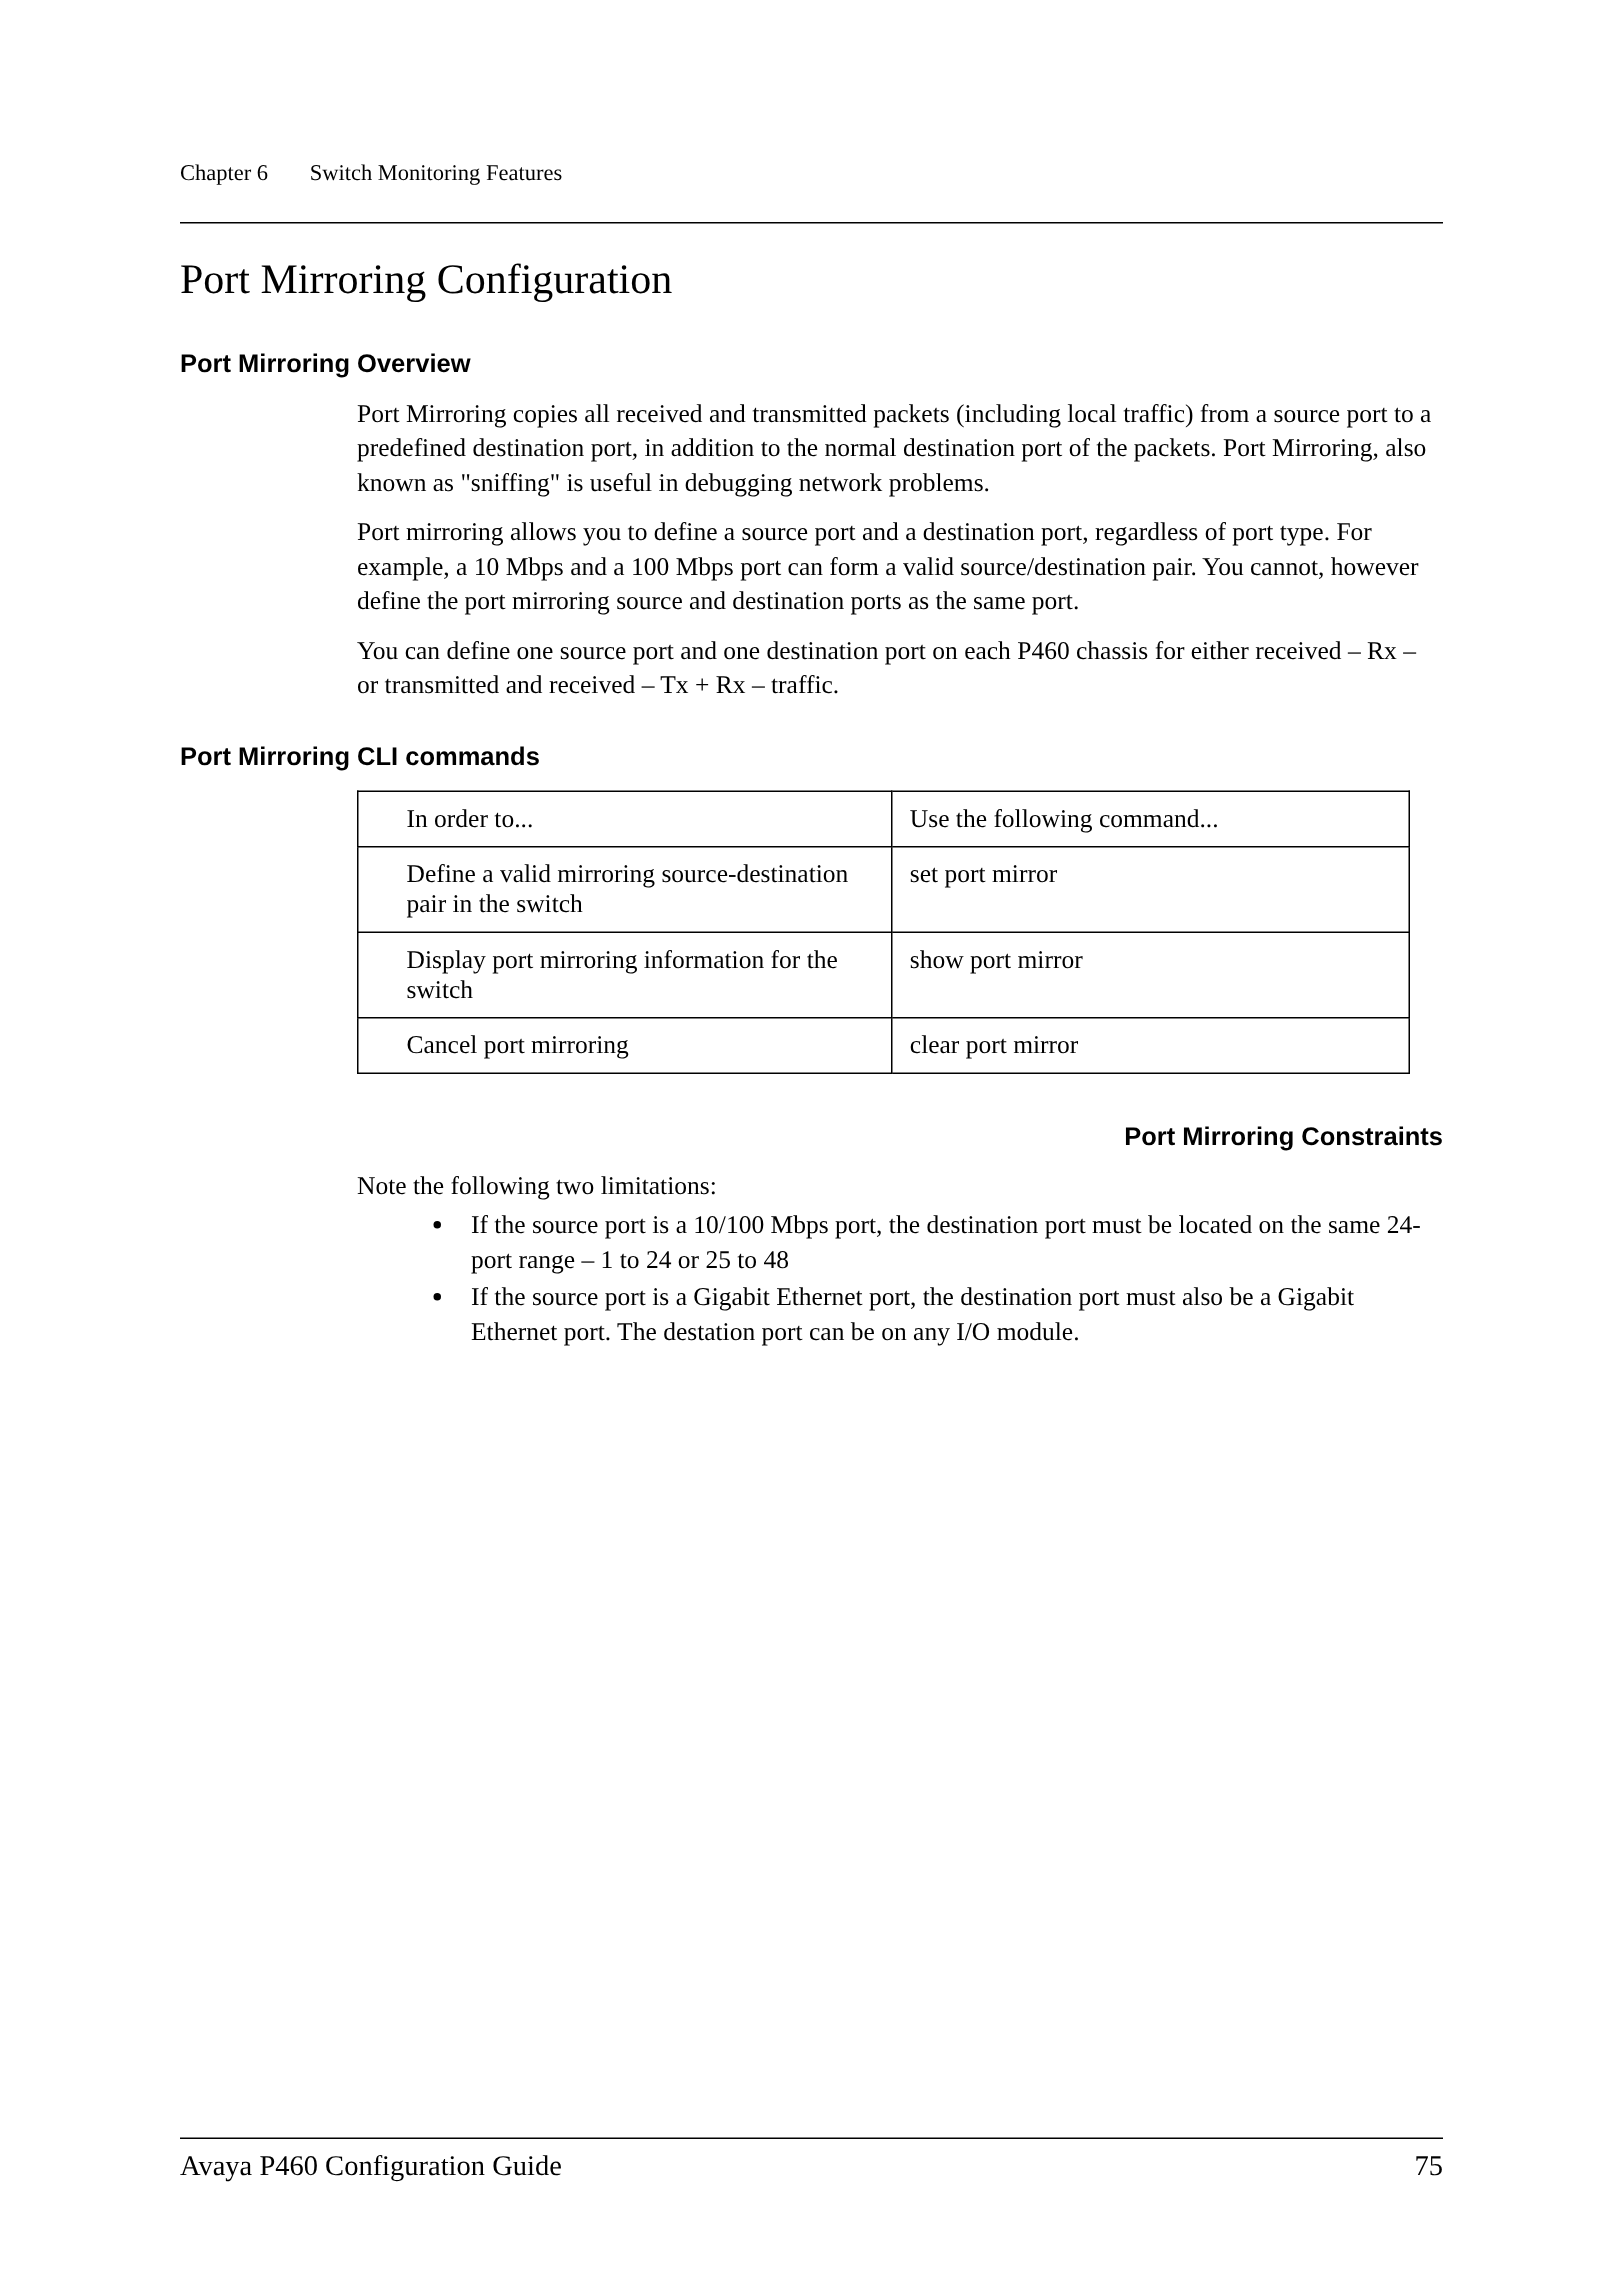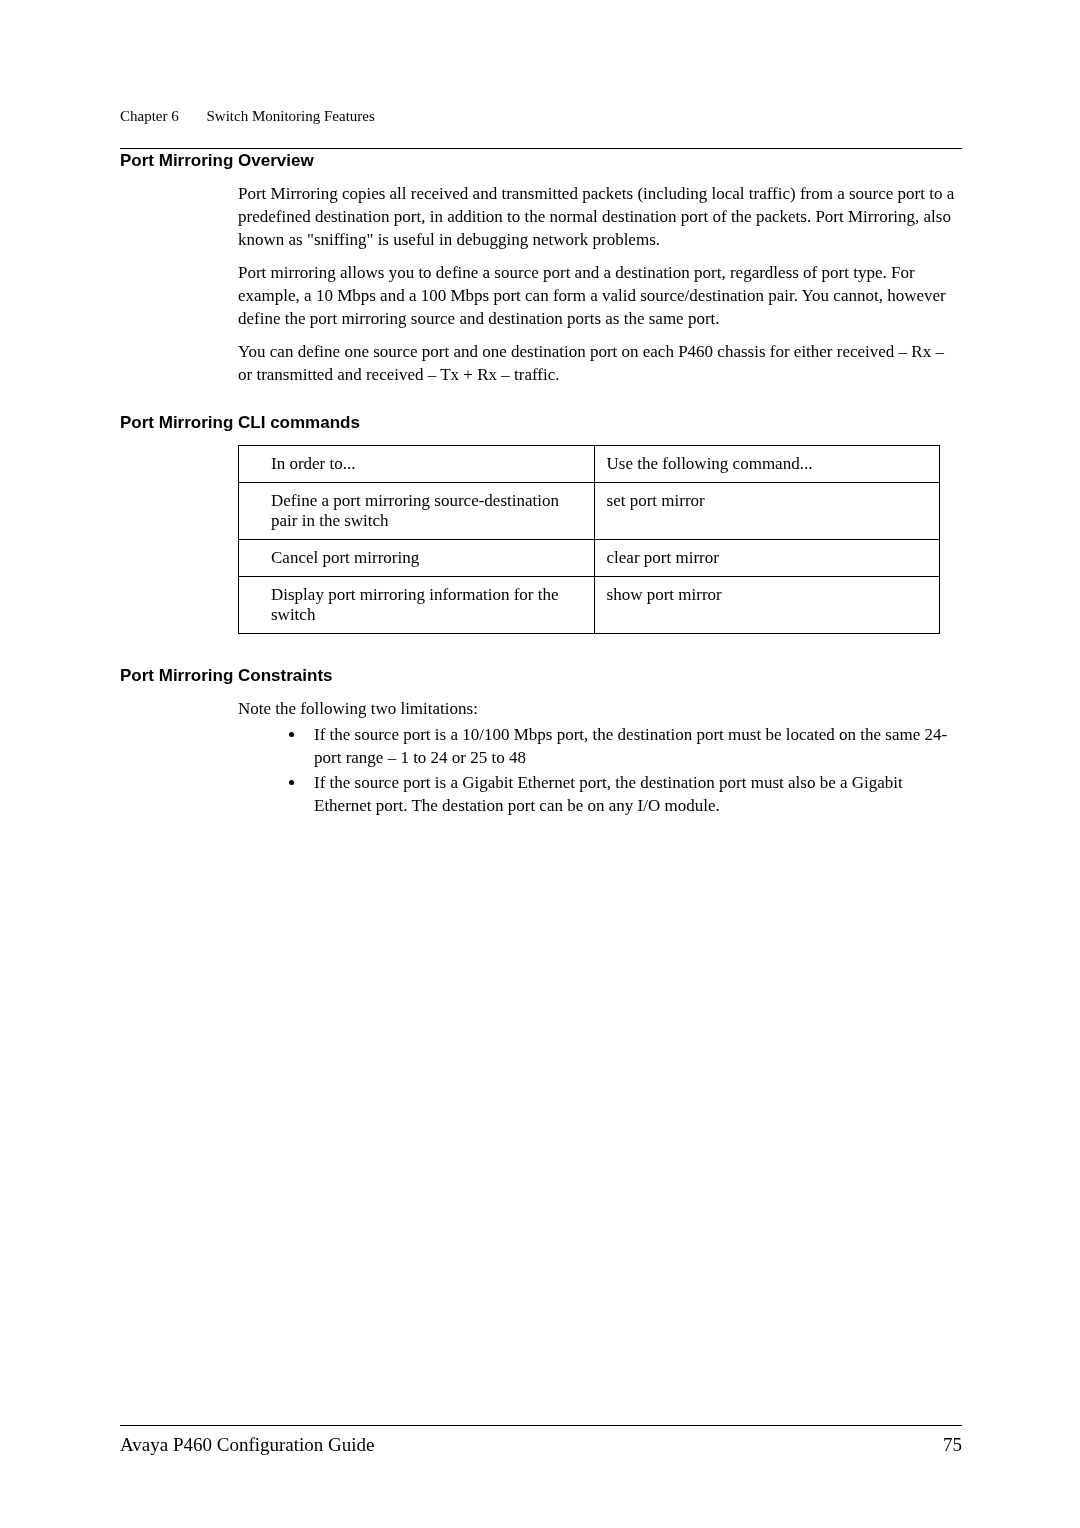--- a/index.html
+++ b/index.html
@@ -102,50 +102,51 @@
 <body>
 
 <div class="page">
 
   <div class="chapter-header">
     <span class="chapter-number">Chapter 6</span>
     <span>Switch Monitoring Features</span>
   </div>
   <div class="header-line"></div>
 
+  <h1 class="main-heading">Port Mirroring Configuration</h1>
 
   <h2 class="sub-heading">Port Mirroring Overview</h2>
   <p class="body-text">Port Mirroring copies all received and transmitted packets (including local traffic) from a source port to a predefined destination port, in addition to the normal destination port of the packets. Port Mirroring, also known as "sniffing" is useful in debugging network problems.</p>
   <p class="body-text">Port mirroring allows you to define a source port and a destination port, regardless of port type. For example, a 10 Mbps and a 100 Mbps port can form a valid source/destination pair. You cannot, however define the port mirroring source and destination ports as the same port.</p>
   <p class="body-text">You can define one source port and one destination port on each P460 chassis for either received – Rx – or transmitted and received – Tx + Rx – traffic.</p>
 
   <h2 class="sub-heading">Port Mirroring CLI commands</h2>
 
   <table class="commands-table">
     <tbody>
         <tr>
       <td class="col-left">In order to...</td>
       <td class="col-right">Use the following command...</td>
     </tr>
     <tr>
-      <td class="col-left">Define a port mirroring source-destination pair in the switch</td>
+      <td class="col-left">Define a valid mirroring source-destination pair in the switch</td>
       <td class="col-right">set port mirror</td>
+    </tr>
+    <tr>
+      <td class="col-left">Display port mirroring information for the switch</td>
+      <td class="col-right">show port mirror</td>
     </tr>
     <tr>
       <td class="col-left">Cancel port mirroring</td>
       <td class="col-right">clear port mirror</td>
     </tr>
-    <tr>
-      <td class="col-left">Display port mirroring information for the switch</td>
-      <td class="col-right">show port mirror</td>
-    </tr>
   </tbody>
     </table>
 
-  <h2 class="sub-heading" style="margin-top:32px;">Port Mirroring Constraints</h2>
+  <h2 class="sub-heading" style="margin-top:32px;text-align:right;">Port Mirroring Constraints</h2>
   <p class="body-text" style="margin-bottom:4px;">Note the following two limitations:</p>
   <ul class="constraints-list">
     <li>If the source port is a 10/100 Mbps port, the destination port must be located on the same 24-port range – 1 to 24 or 25 to 48</li>
     <li>If the source port is a Gigabit Ethernet port, the destination port must also be a Gigabit Ethernet port. The destation port can be on any I/O module.</li>
   </ul>
 
 </div>
 
 <div class="footer">
   <div class="footer-line"></div>

